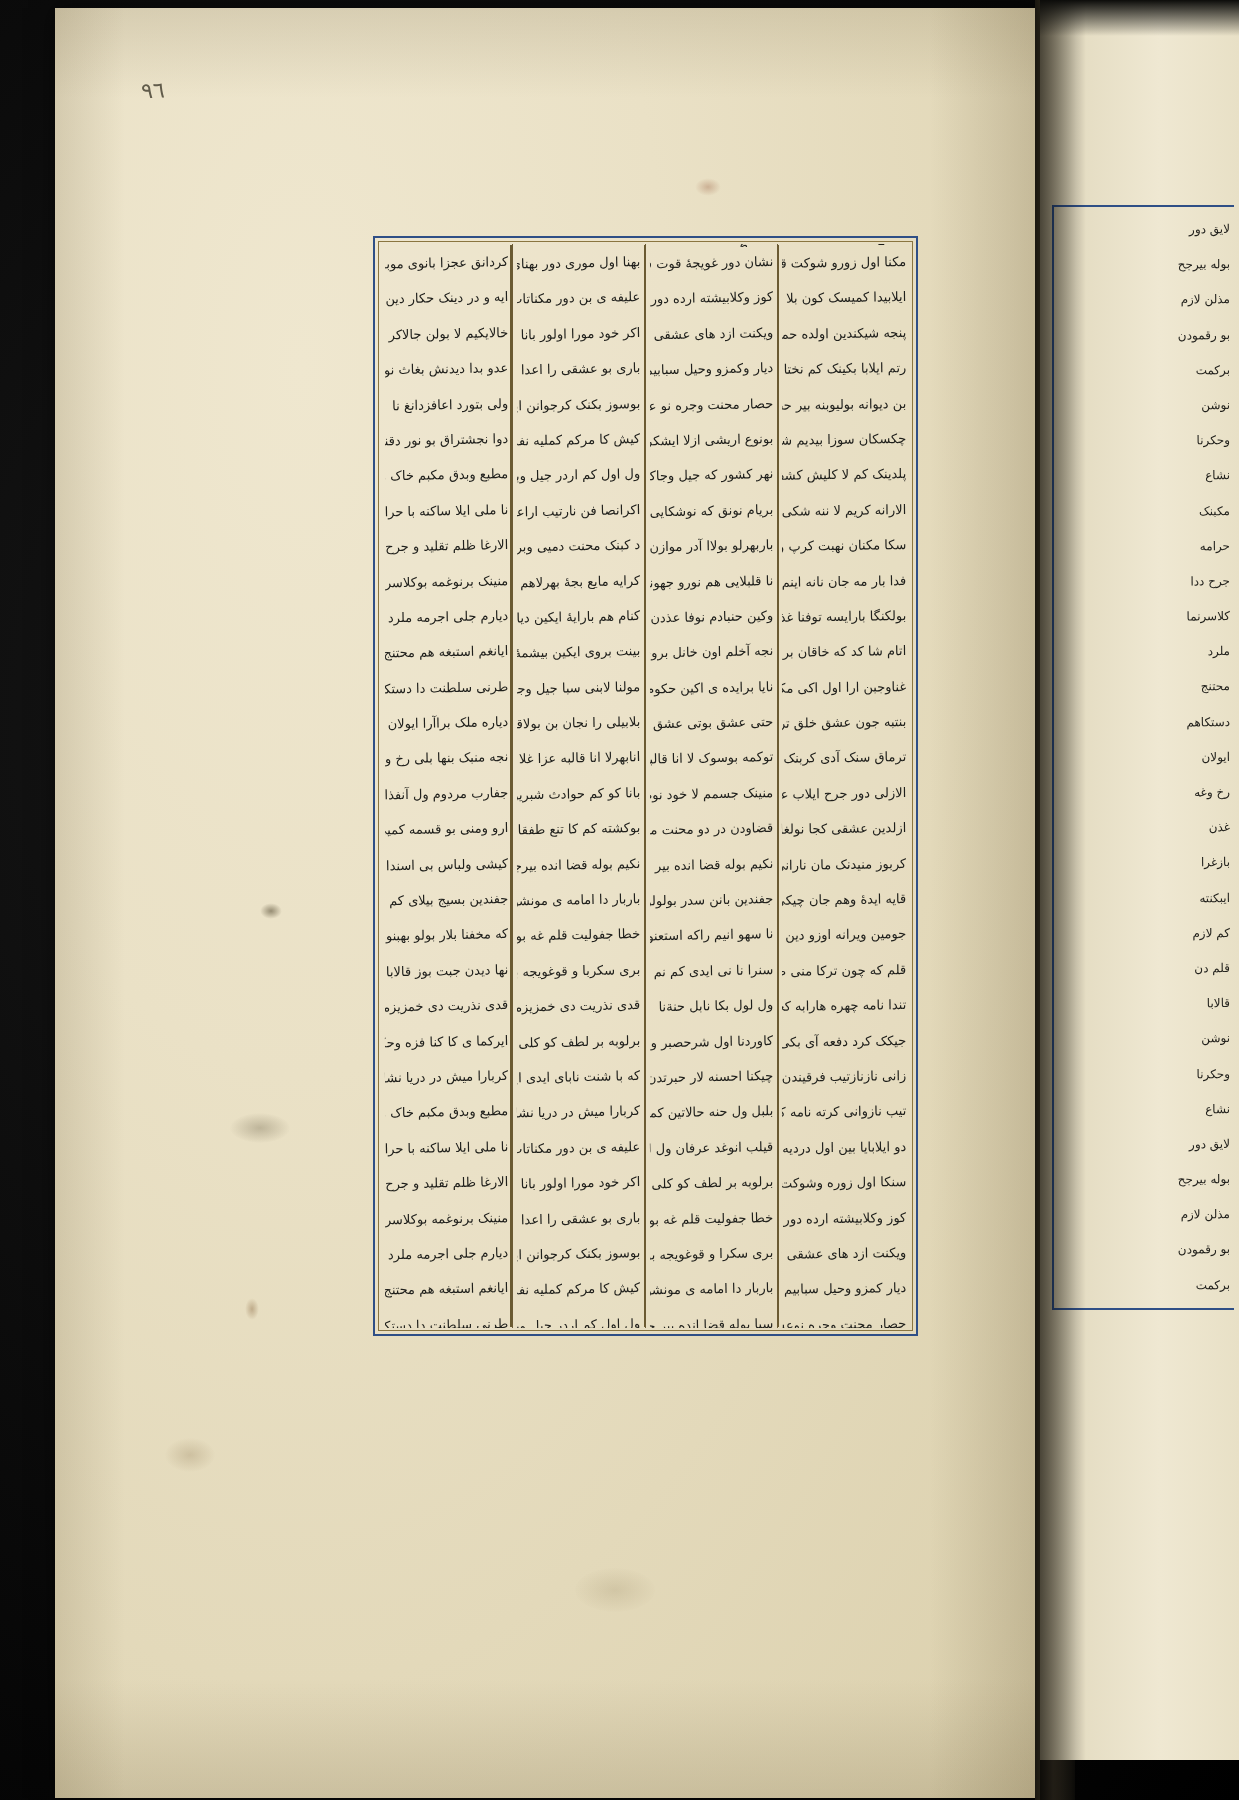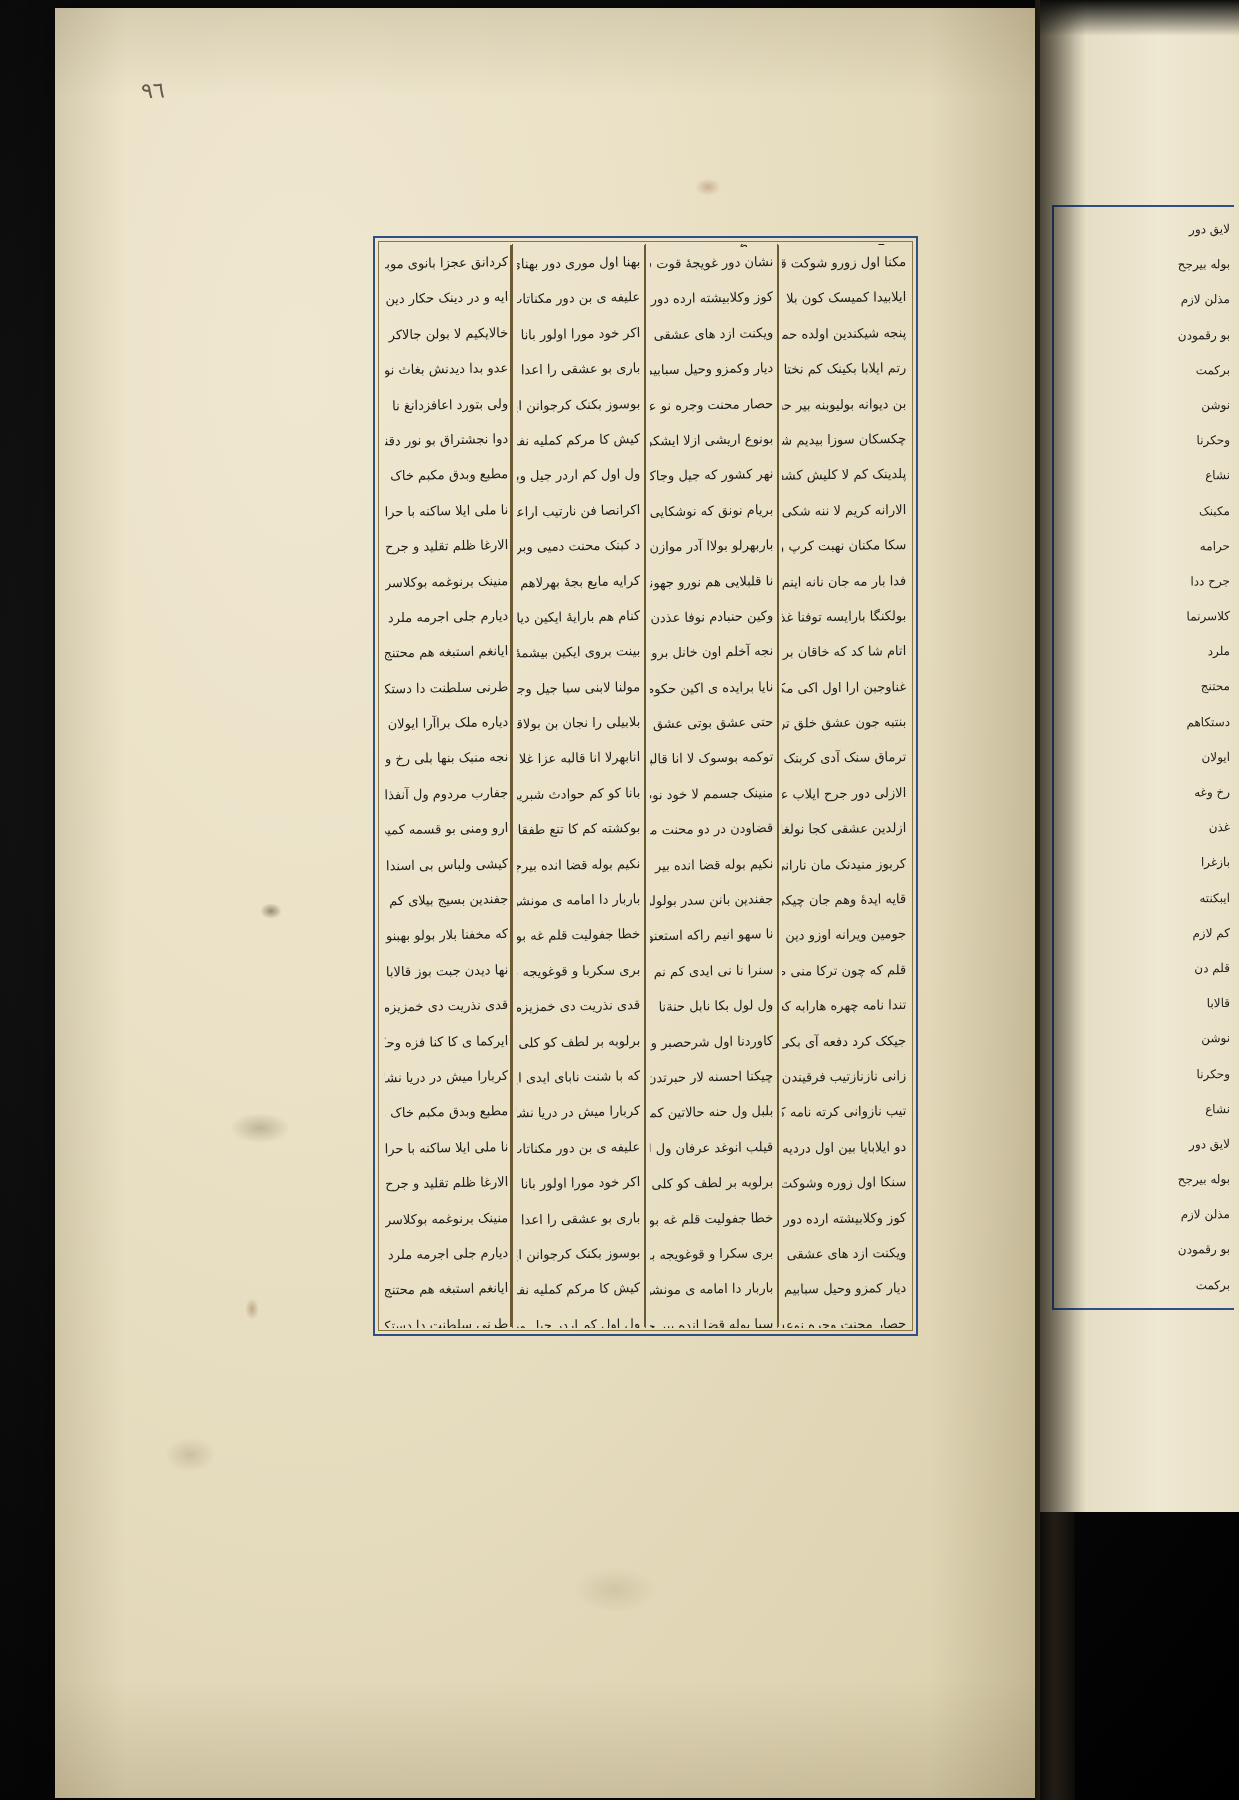--- a/index.html
+++ b/index.html
@@ -169,21 +169,21 @@
     top: 0;
     width: 40px;
     height: 1800px;
     background: linear-gradient(to right, #1a1710 0%, #3a3326 45%, #0d0c09 100%);
   }
   .facing {
     position: absolute;
     left: 1040px;
     top: 0;
     width: 199px;
-    height: 1512px;
+    height: 1760px;
     background: linear-gradient(to right, #b9ad8c 0%, #e4dcc2 18%, #efe8d2 60%, #e8e0c6 100%);
     overflow: hidden;
   }
   .facing-rule {
     position: absolute;
     left: 12px;
     top: 205px;
     width: 182px;
     height: 1105px;
     border-left: 2px solid #2f4f86;

